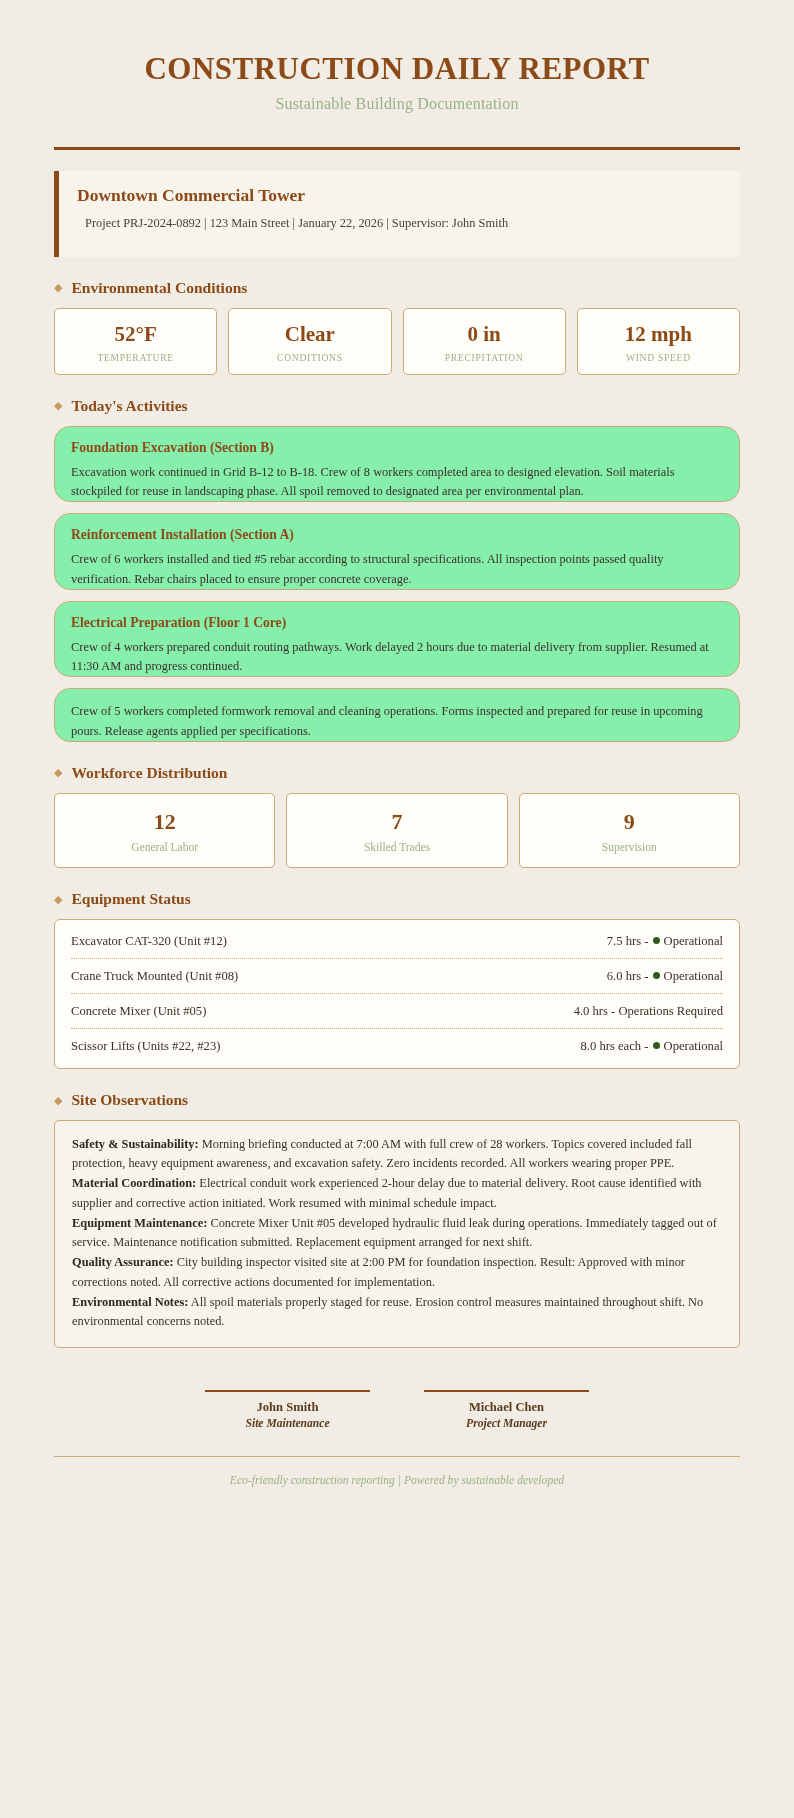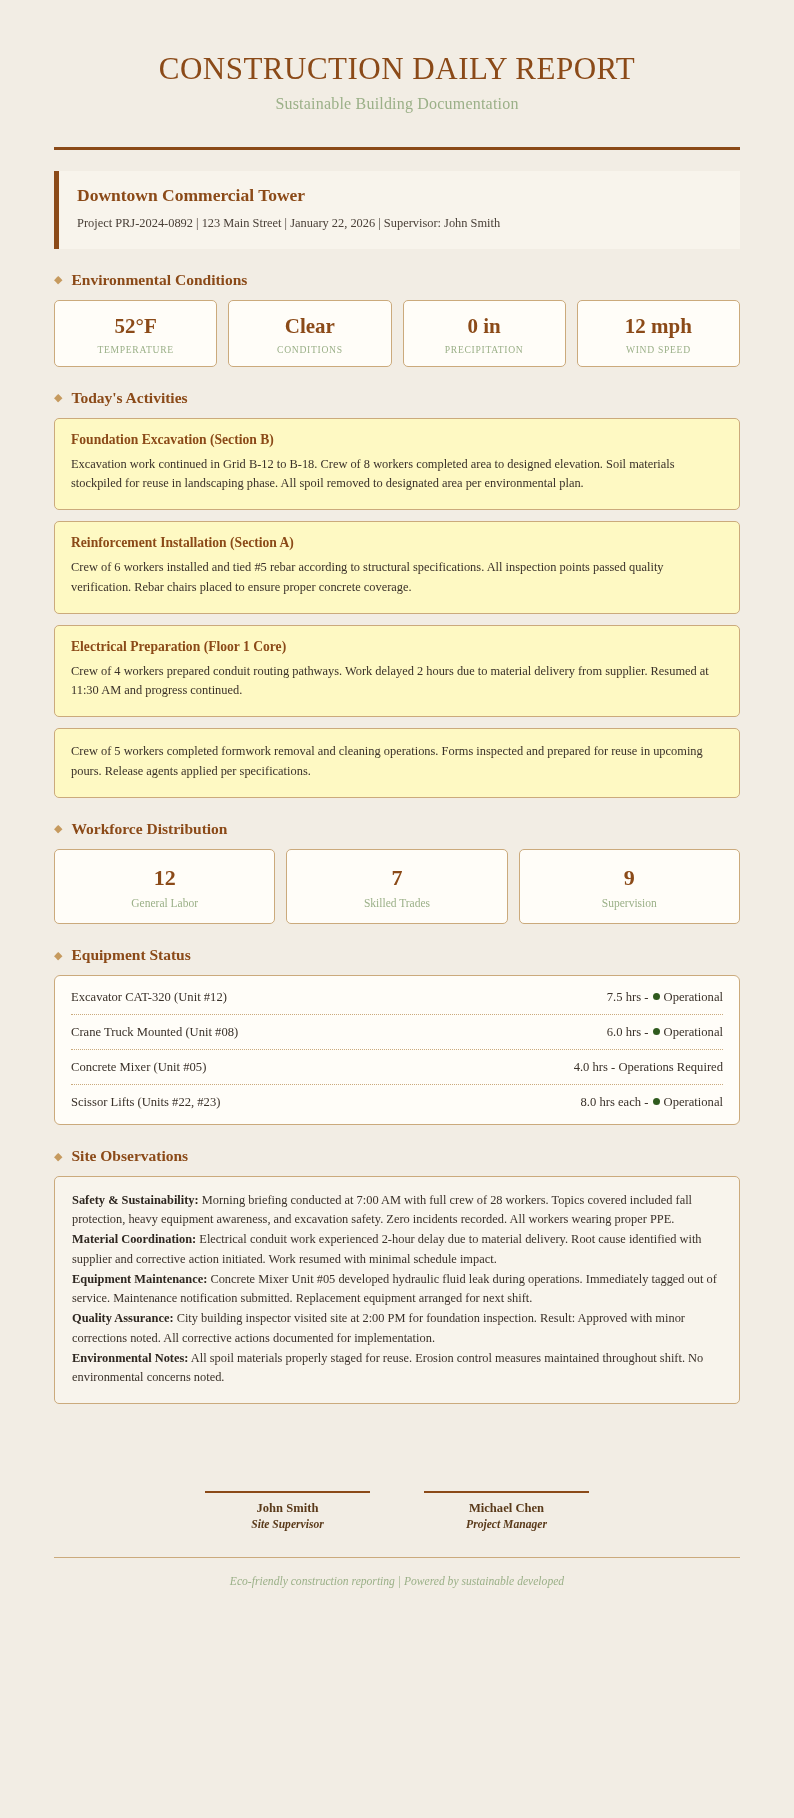--- a/index.html
+++ b/index.html
@@ -20,21 +20,21 @@
     padding: 52px 54px 0 54px;
   }
 
   
   .doc-header {
     text-align: center;
     padding-bottom: 14px;
   }
   .doc-title {
     font-size: 31px;
-    font-weight: normal;
+    font-weight: bold;
     letter-spacing: 0.5px;
     color: #8b4a18;
     margin: 0 0 10px 0;
     line-height: 1.08;
   }
   .doc-subtitle {
     font-size: 16px;
     color: #9bb088;
     margin: 0;
     letter-spacing: 0.2px;
@@ -55,21 +55,21 @@
   .project-name {
     font-size: 17.5px;
     font-weight: bold;
     color: #8b4a18;
     margin: 0 0 9px 0;
     line-height: 1.2;
   }
   .project-meta {
     font-size: 12.4px;
     color: #4a4038;
-    margin: 0;
+    margin: 8px;
     line-height: 1.4;
   }
 
   
   .section-heading {
     display: flex;
     align-items: center;
     gap: 9px;
     font-size: 15.5px;
     font-weight: bold;
@@ -114,24 +114,24 @@
   .workforce-row .stat-card { padding: 15px 6px 14px 6px; }
   .workforce-row .stat-value { font-size: 22px; margin-bottom: 7px; }
   .workforce-row .stat-label {
     font-size: 11.5px;
     text-transform: none;
     letter-spacing: 0;
   }
 
   
   .activity-card {
-    background: #fef9c3;
+    background: #86efac;
     border: 1px solid #cbaa7c;
-    border-radius: 5px;
-    padding: 13px 16px 16px 16px;
+    border-radius: 16px;
+    padding: 13px 16px 0 16px;
     margin-bottom: 11px;
   }
   .activity-title {
     font-size: 13.6px;
     font-weight: bold;
     color: #8b4a18;
     margin: 0 0 7px 0;
   }
   .activity-text {
     font-size: 12.4px;
@@ -183,21 +183,21 @@
   }
   .observation-item b { color: #2e2720; }
 
   
   .signature-row {
     display: flex;
     justify-content: center;
     gap: 54px;
     margin-top: 42px;
   }
-  .signature-block { text-align: center; width: 165px; margin-top: 45px; }
+  .signature-block { text-align: center; width: 165px; }
   .signature-line {
     height: 2px;
     background: #8b4a18;
     margin-bottom: 8px;
   }
   .signature-name {
     font-size: 12.6px;
     font-weight: bold;
     color: #5a3a1a;
     margin-bottom: 2px;
@@ -335,21 +335,21 @@
     <p class="observation-item"><b>Material Coordination:</b><span> Electrical conduit work experienced 2-hour delay due to material delivery. Root cause identified with supplier and corrective action initiated. Work resumed with minimal schedule impact.</span></p>
     <p class="observation-item"><b>Equipment Maintenance:</b><span> Concrete Mixer Unit #05 developed hydraulic fluid leak during operations. Immediately tagged out of service. Maintenance notification submitted. Replacement equipment arranged for next shift.</span></p>
     <p class="observation-item"><b>Quality Assurance:</b><span> City building inspector visited site at 2:00 PM for foundation inspection. Result: Approved with minor corrections noted. All corrective actions documented for implementation.</span></p>
     <p class="observation-item"><b>Environmental Notes:</b><span> All spoil materials properly staged for reuse. Erosion control measures maintained throughout shift. No environmental concerns noted.</span></p>
   </div>
 
   <div class="signature-row">
     <div class="signature-block">
       <div class="signature-line"></div>
       <div class="signature-name">John Smith</div>
-      <div class="signature-role">Site Supervisor</div>
+      <div class="signature-role">Site Maintenance</div>
     </div>
     <div class="signature-block">
       <div class="signature-line"></div>
       <div class="signature-name">Michael Chen</div>
       <div class="signature-role">Project Manager</div>
     </div>
   </div>
 
   <div class="footer-rule"></div>
   <div class="footer-text">Eco-friendly construction reporting | Powered by sustainable developed</div>

